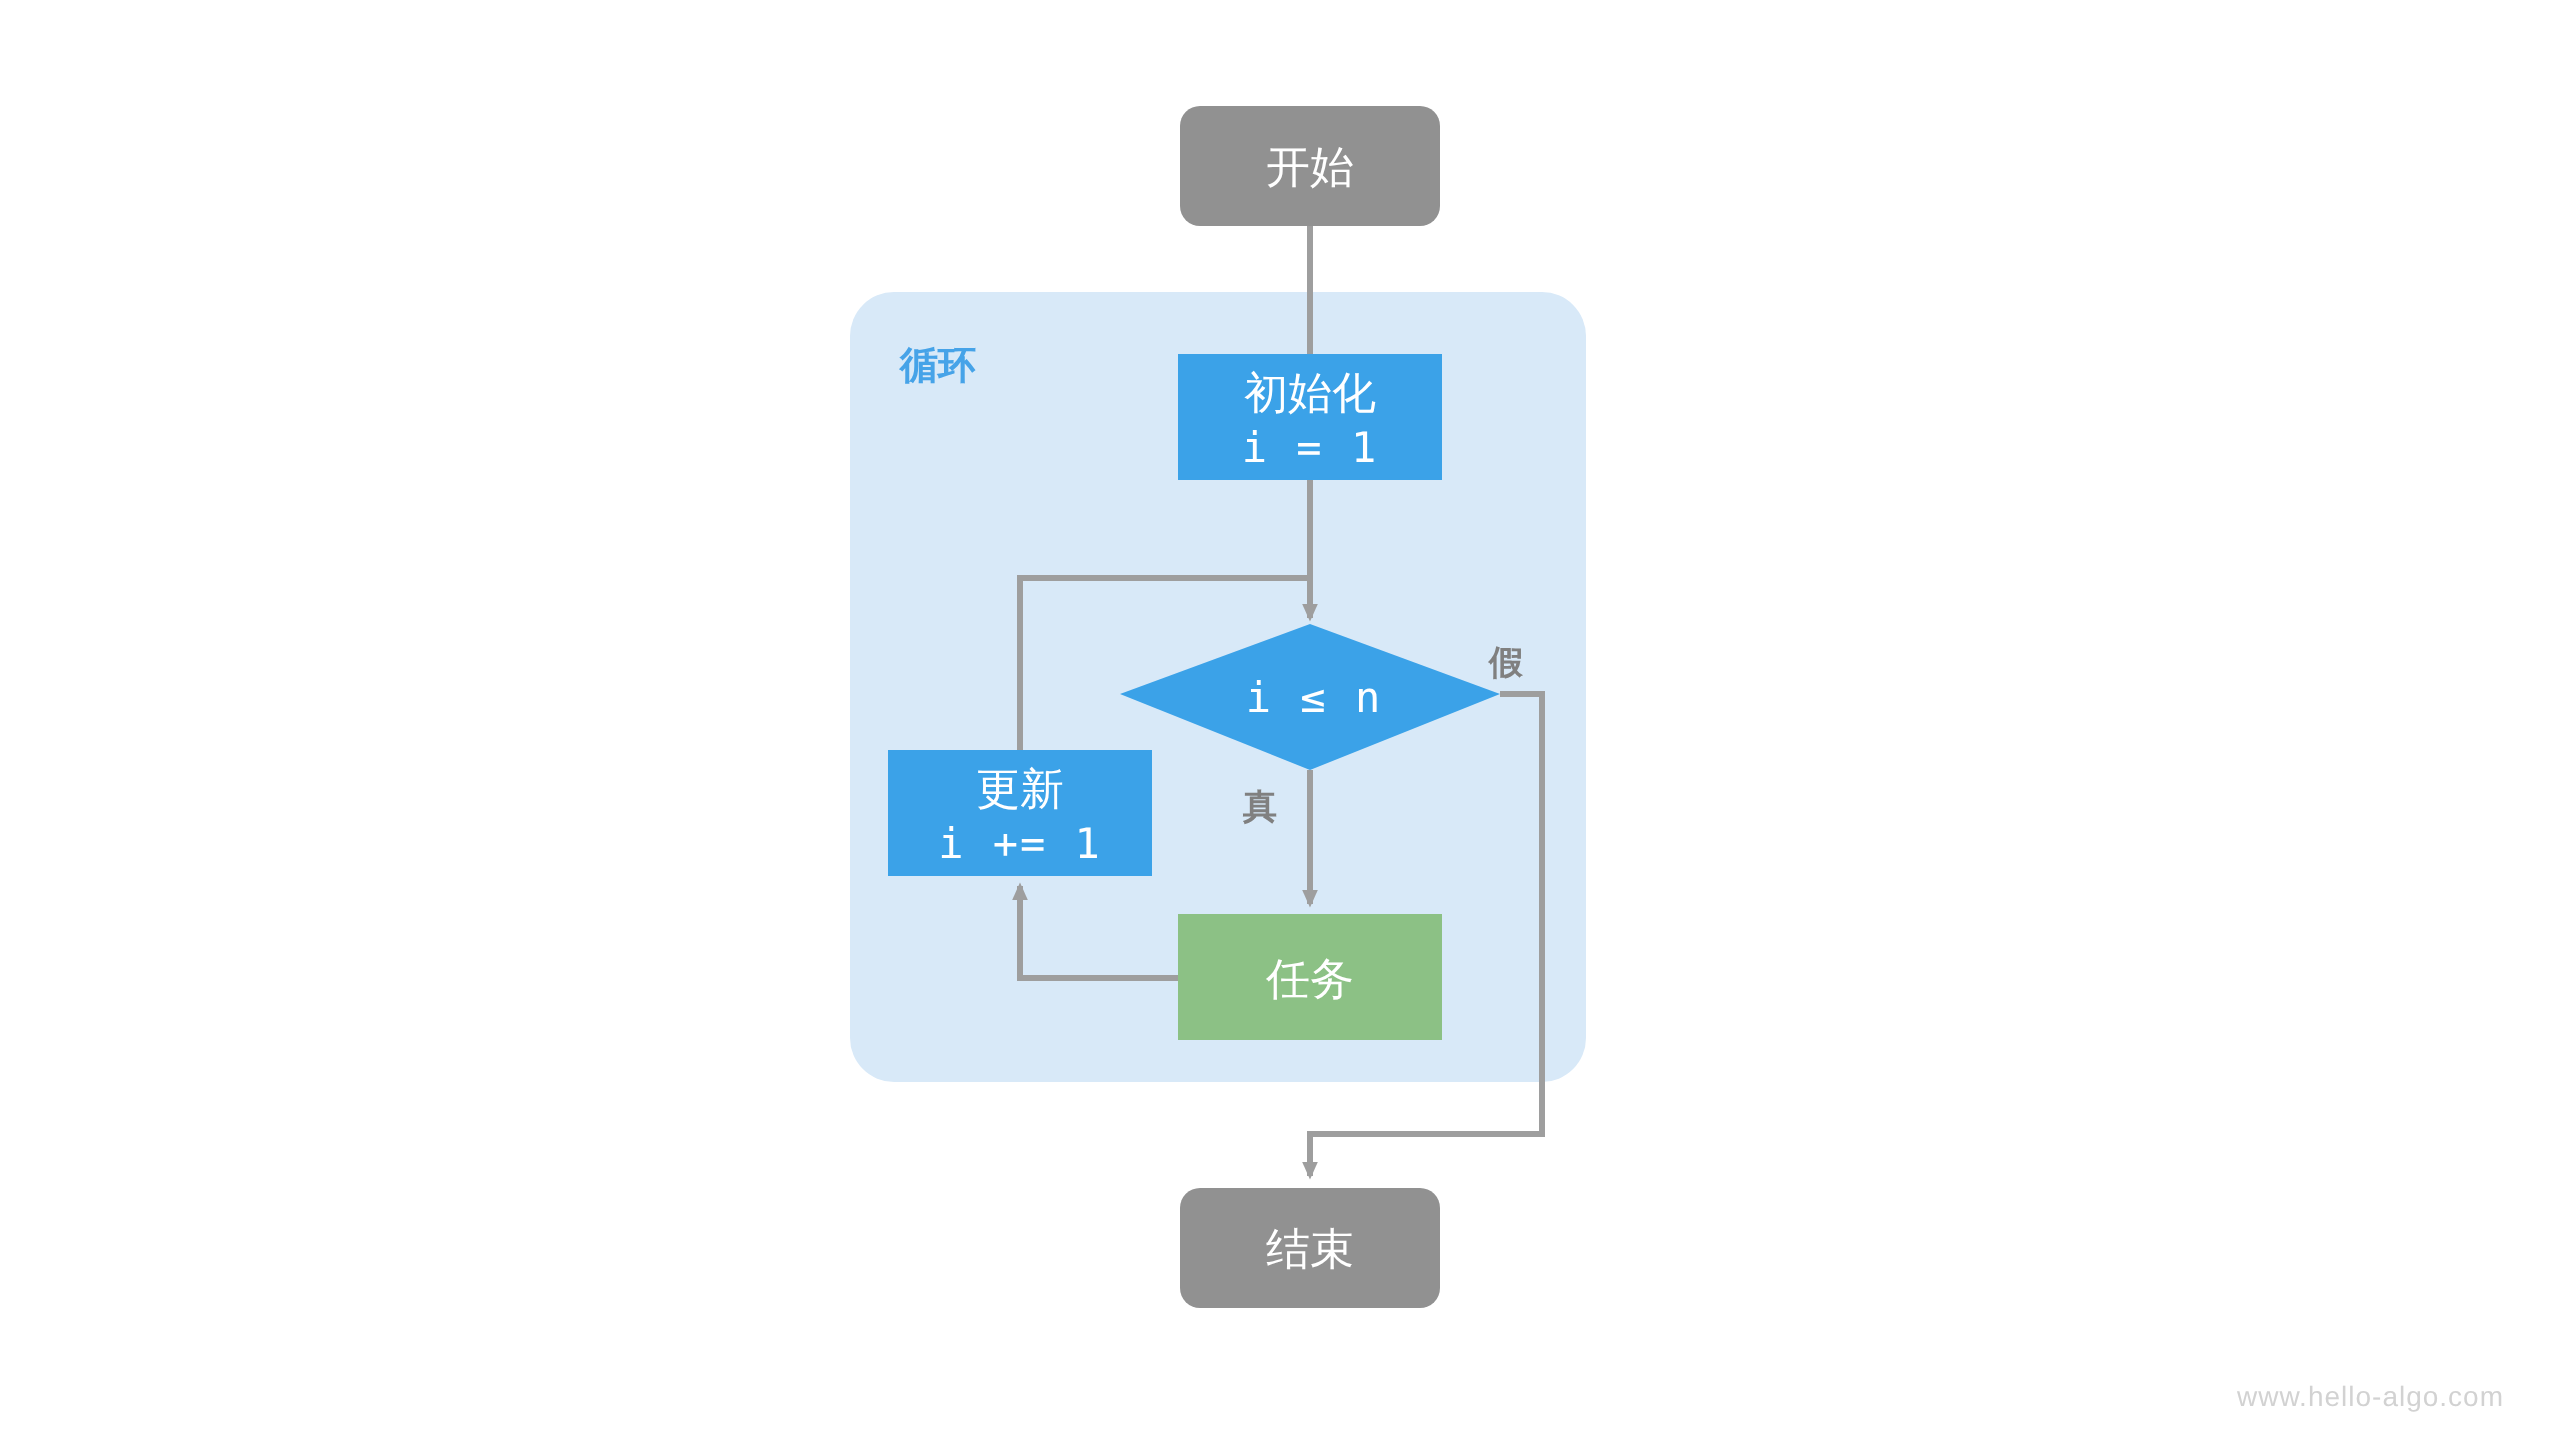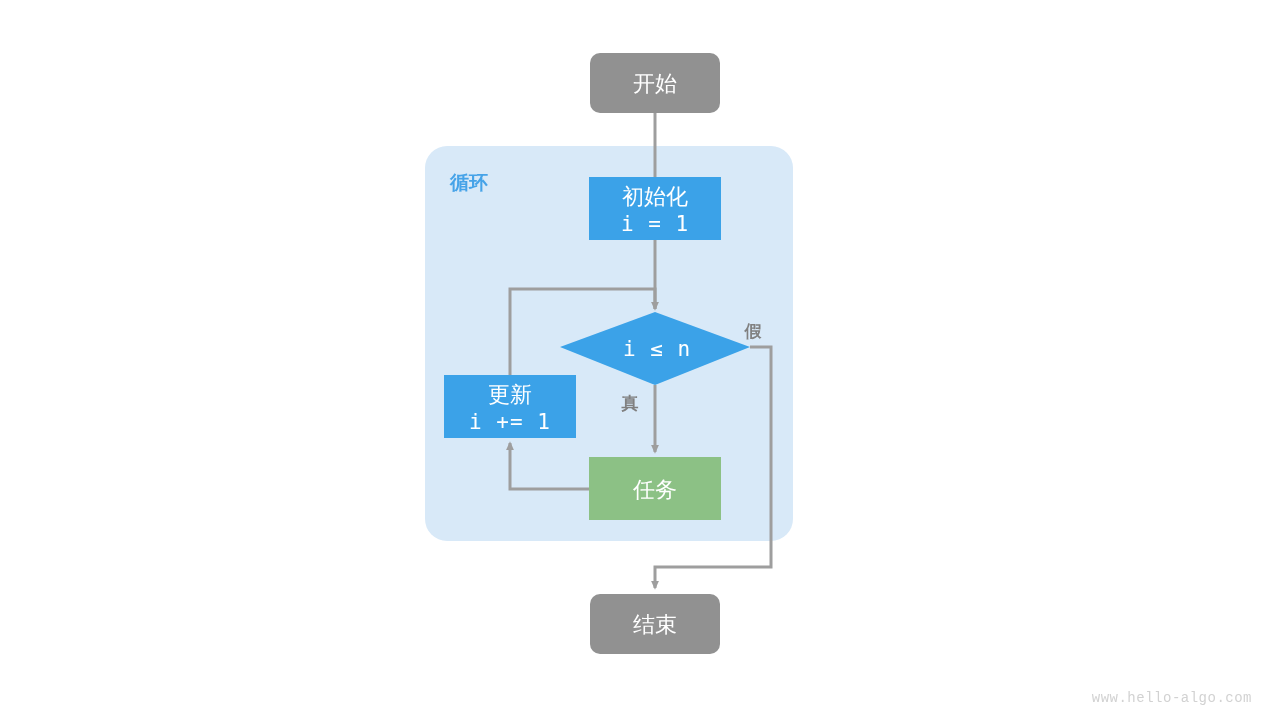--- a/index.html
+++ b/index.html
@@ -46,21 +46,21 @@
   .group-label {
     font-family: "Liberation Sans", sans-serif;
     font-size: 19px;
     font-weight: bold;
     fill: #46a3e8;
   }
   .watermark {
     position: absolute;
     right: 28px;
     bottom: 14px;
-    font-family: Liberation Mono, monospace;
+    font-family: Liberation Sans, sans-serif;
     font-size: 14px;
     color: #d2d2d2;
     letter-spacing: 0.5px;
     white-space: nowrap;
   }
 </style>
 </head>
 <body>
 
 <div id="canvas">

